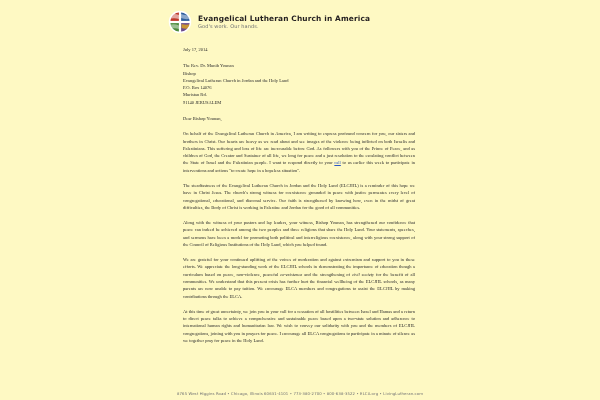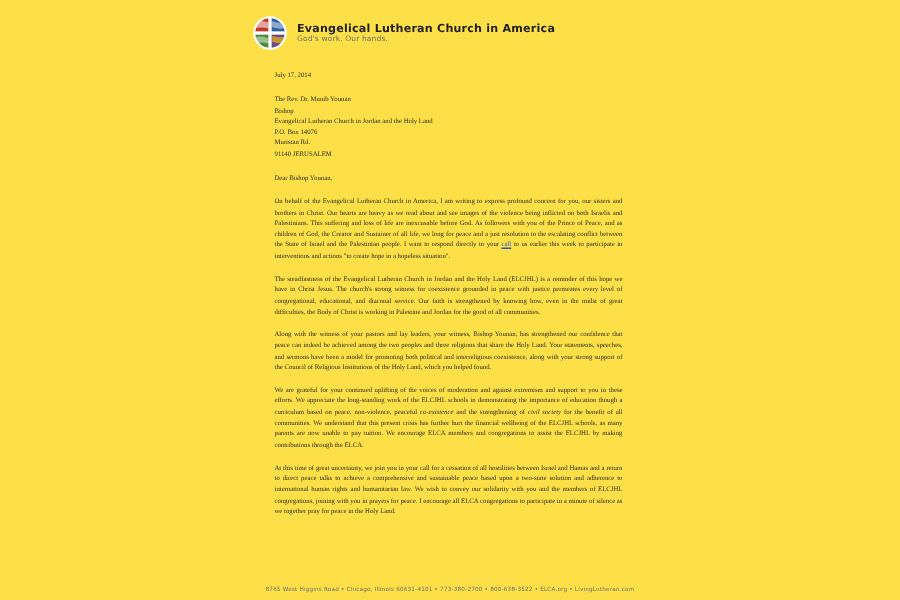--- a/index.html
+++ b/index.html
@@ -12,21 +12,21 @@
     height: 400px;
     overflow: hidden;
     font-family: "Liberation Serif", serif;
     color: #231f20;
   }
 
   .page {
     position: relative;
     width: 600px;
     height: 400px;
-    background: #fde047;
+    background: #fef9c3;
   }
 
   
   .letterhead {
     position: absolute;
     left: 168px;
     top: 10px;
     display: flex;
     align-items: center;
     gap: 6px;

